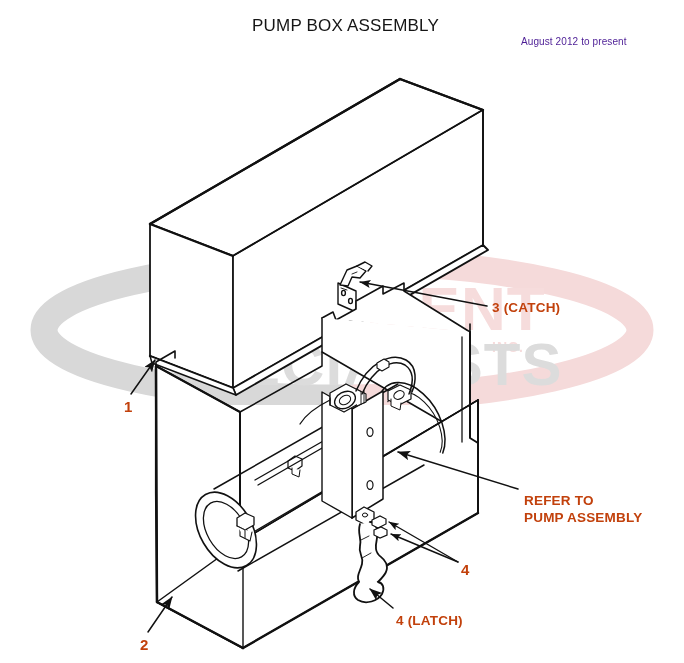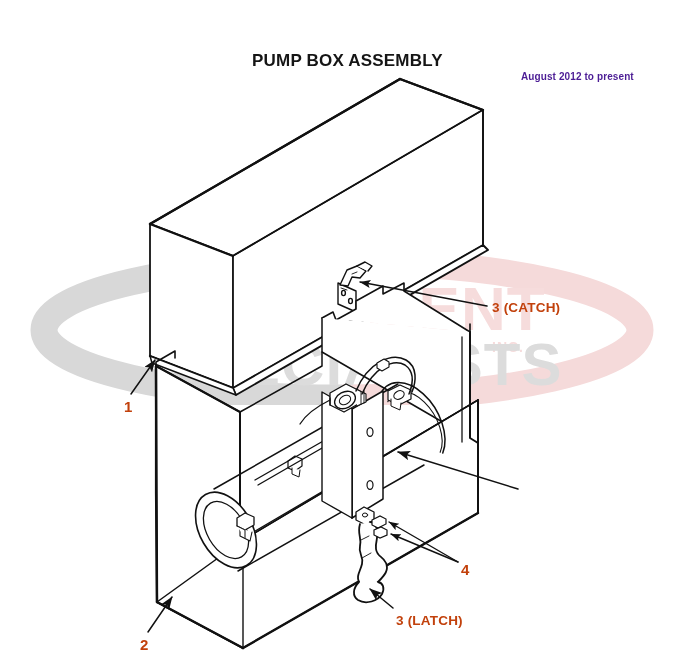--- a/index.html
+++ b/index.html
@@ -23,22 +23,21 @@
     position: absolute;
     left: 0;
     top: 0;
     width: 684px;
     height: 663px;
     display: block;
   }
   .hdr {
     position: absolute;
     white-space: nowrap;
-    font-weight: bold;
-    margin-top: 35px;
+    font-weight: normal;
   }
   #page-title {
     left: 252px;
     top: 16px;
     font-size: 17px;
     letter-spacing: 0.2px;
     color: #151515;
   }
   #revision-date {
     left: 521px;
@@ -289,16 +288,20 @@
       <path d="M 393,608 L 370,589" stroke-width="1.5" marker-end="url(#arrowFilled)"></path>
     </g>
   </svg>
 
   <div class="hdr" id="page-title">PUMP BOX ASSEMBLY</div>
   <div class="hdr" id="revision-date">August 2012 to present</div>
 
   <div class="callout callout-num" id="callout-1">1</div>
   <div class="callout callout-num" id="callout-2">2</div>
   <div class="callout" id="callout-catch">3 (CATCH)</div>
-  <div class="callout" id="callout-latch">3 (LATCH)</div>
+  <div class="callout" id="callout-latch">4 (LATCH)</div>
   <div class="callout callout-num" id="callout-4">4</div>
+  <div class="callout" id="callout-refer">
+    <span>REFER TO</span>
+    <span>PUMP ASSEMBLY</span>
+  </div>
 
 </div>
 
 </body></html>

